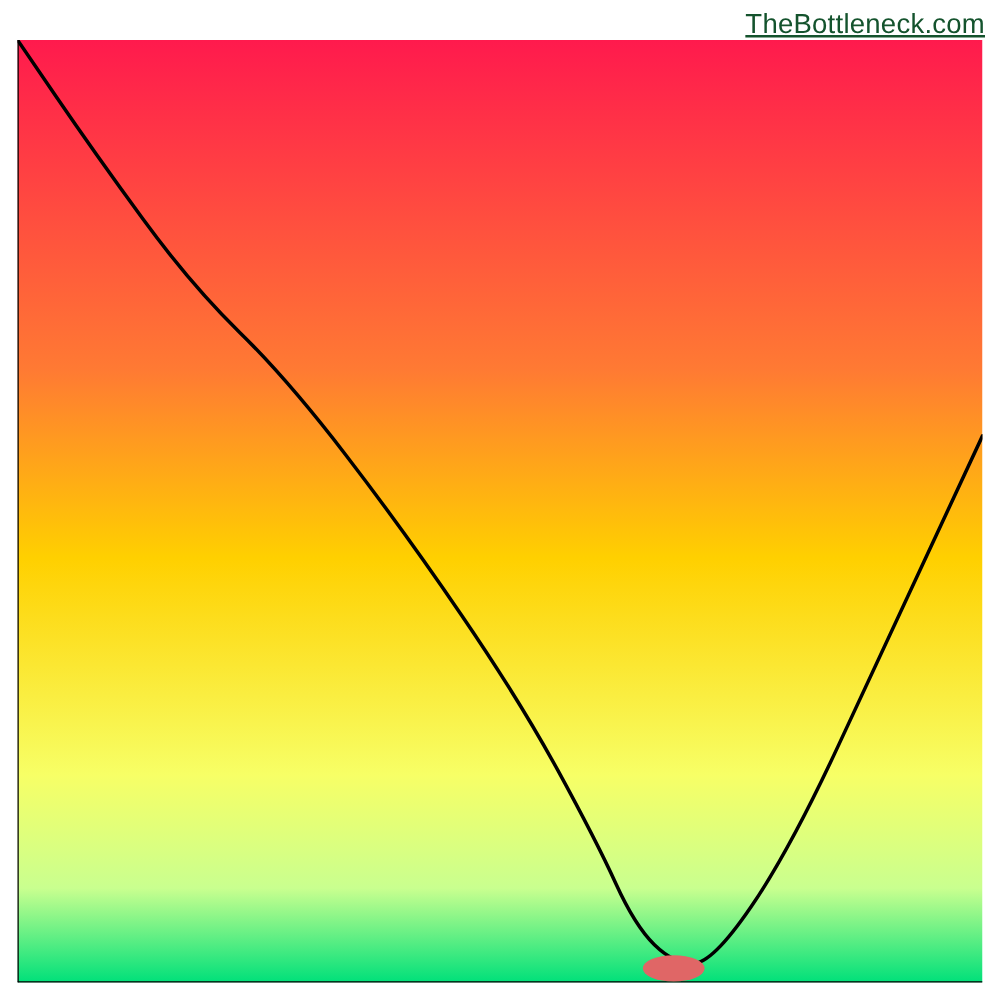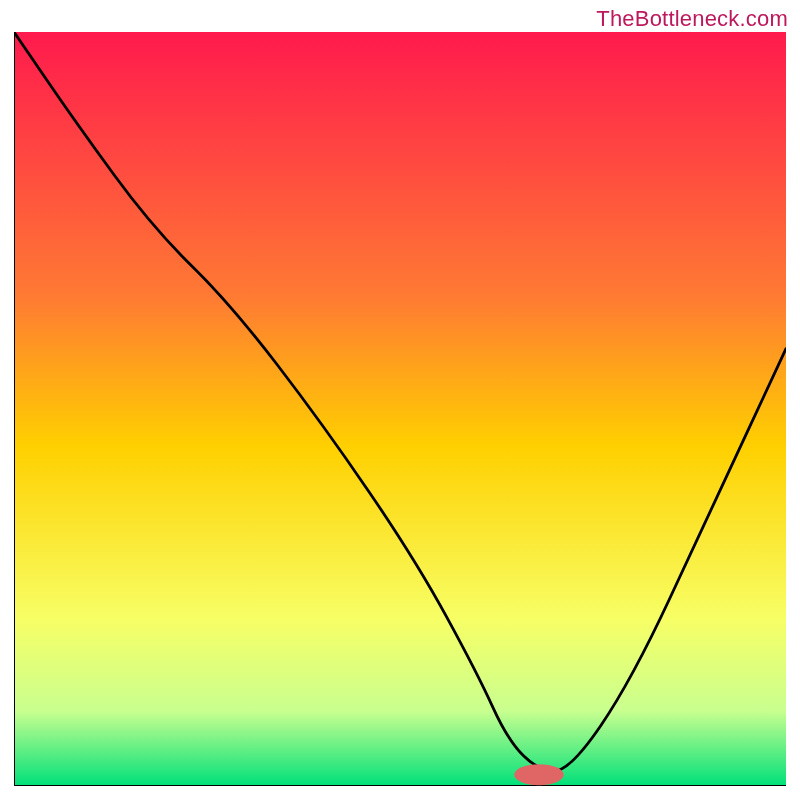--- a/index.html
+++ b/index.html
@@ -22,23 +22,24 @@
     top: 32px;
     width: 772px;
     height: 754px;
     box-sizing: border-box;
   }
   .watermark {
     position: absolute;
     top: 6px;
     right: 12px;
     font-size: 22px;
-    color: #be185d;
+    color: #14532d;
     letter-spacing: 0.2px;
     font-weight: 500;
+    text-decoration: underline;
   }
   svg {
     display: block;
   }
 </style>
 </head>
 <body>
 
 <div class="chart-container">
   <div class="watermark">TheBottleneck.com</div>

